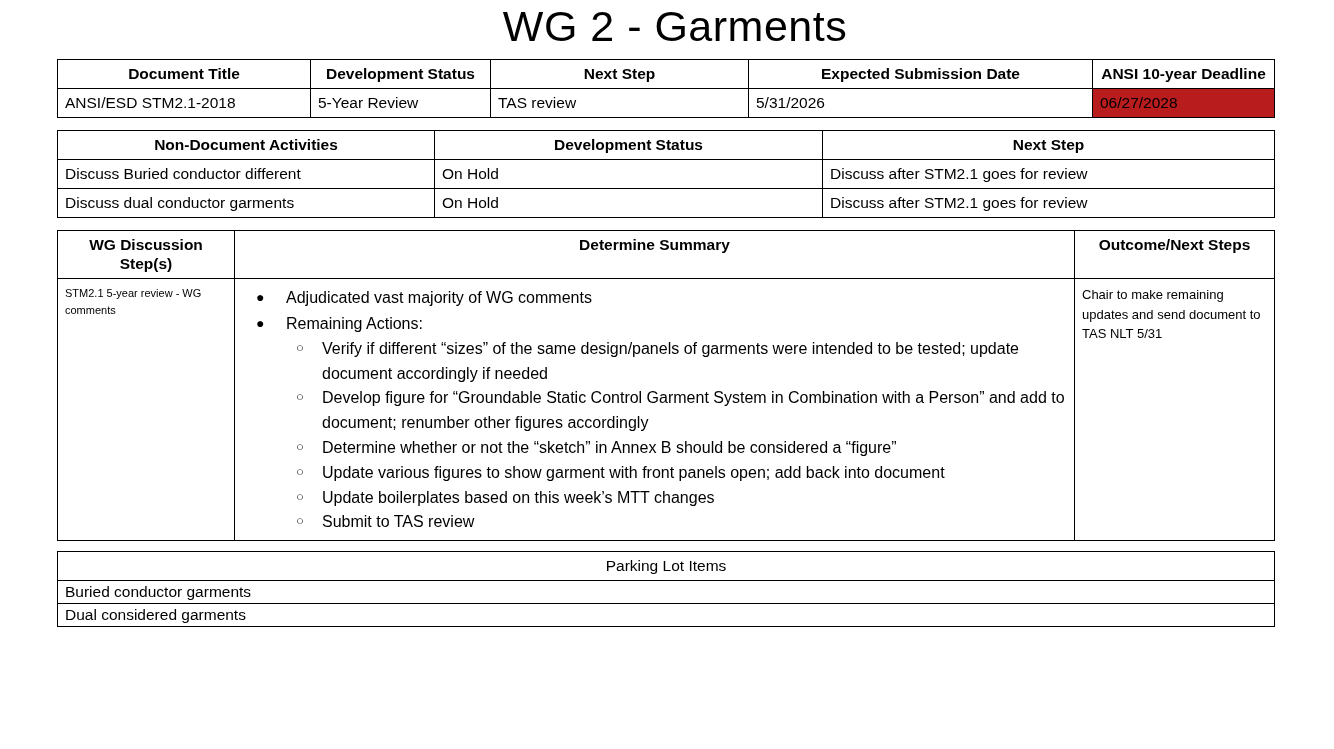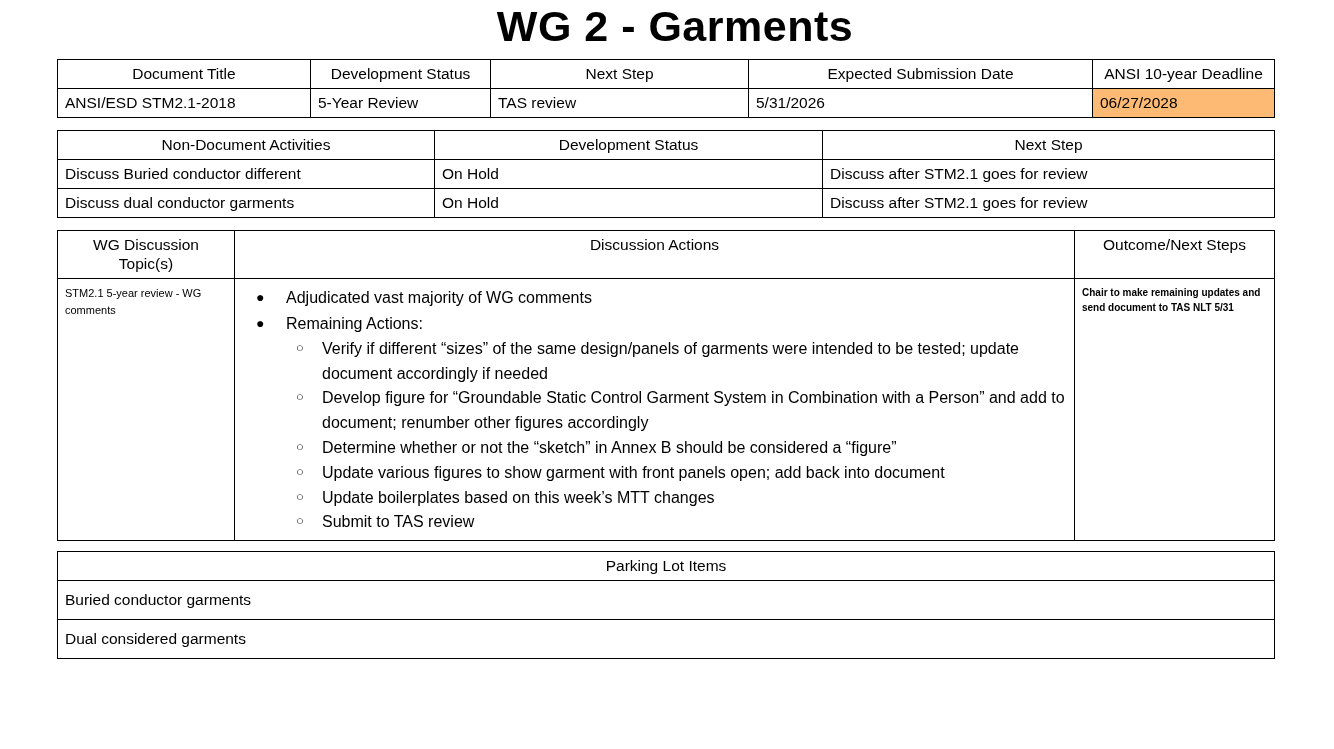--- a/index.html
+++ b/index.html
@@ -17,21 +17,21 @@
   .page {
     position: relative;
     width: 1334px;
     height: 749px;
     box-sizing: border-box;
   }
   .slide-title {
     text-align: center;
     font-family: "Liberation Sans", sans-serif;
     font-size: 43px;
-    font-weight: 700;
+    font-weight: 400;
     letter-spacing: 0.5px;
     margin: 2px 0 8px 16px;
     line-height: 1.15;
   }
   table {
     border-collapse: collapse;
     table-layout: fixed;
   }
   .tbl {
     margin-left: 57px;
@@ -40,52 +40,51 @@
   }
   .tbl td, .tbl th {
     border: 1.1px solid #000;
     padding: 4px 7px;
     font-size: 15.5px;
     vertical-align: top;
     line-height: 1.28;
   }
   .hdr {
     text-align: center;
-    font-weight: normal;
+    font-weight: bold;
     font-size: 15.5px;
     line-height: 1.25;
     vertical-align: middle;
   }
   .cell {
     font-weight: normal;
     text-align: left;
   }
   .green {
-    background: #fdba74;
+    background: #b91c1c;
   }
   .gap {
     height: 12px;
   }
   .gap-sm {
     height: 10px;
   }
   
   .disc td {
     vertical-align: top;
   }
   .disc .topic {
     font-size: 11px;
     line-height: 1.5;
     padding-top: 6px;
   }
   .disc .outcome {
-    font-size: 10px;
+    font-size: 13px;
     line-height: 1.5;
     padding-top: 6px;
-    font-weight: bold;
   }
   ul.l1 {
     list-style: none;
     margin: 3px 0 0 0;
     padding: 0 0 0 2px;
   }
   ul.l1 > li {
     position: relative;
     padding-left: 42px;
     margin-bottom: 1px;
@@ -117,21 +116,21 @@
     top: 0;
     font-size: 13px;
     line-height: 1.7;
   }
   .parking-hdr {
     text-align: center;
     font-weight: normal;
     font-size: 15.5px;
   }
   .parking td {
-    padding: 9px 7px;
+    padding: 1px 7px;
     font-size: 15.5px;
   }
 </style>
 </head>
 <body>
 
 <div class="page">
 
   <div class="slide-title">WG 2 - Garments</div>
 
@@ -191,22 +190,22 @@
   <div class="gap"></div>
 
   <table class="tbl disc">
     <colgroup>
       <col style="width:177px">
       <col style="width:840px">
       <col style="width:200px">
     </colgroup>
     <tbody>
         <tr>
-      <th class="hdr">WG Discussion Topic(s)</th>
-      <th class="hdr">Discussion Actions</th>
+      <th class="hdr">WG Discussion Step(s)</th>
+      <th class="hdr">Determine Summary</th>
       <th class="hdr">Outcome/Next Steps</th>
     </tr>
     <tr>
       <td class="topic">STM2.1 5-year review - WG comments</td>
       <td>
         <ul class="l1">
           <li>
             <span class="b">●</span>
             <span>Adjudicated vast majority of WG comments</span>
           </li>

